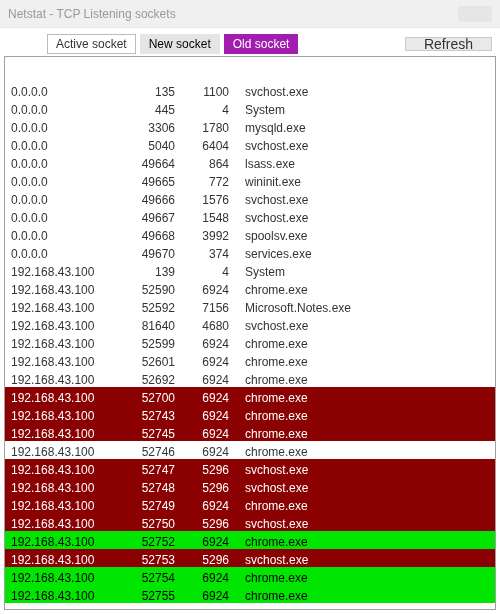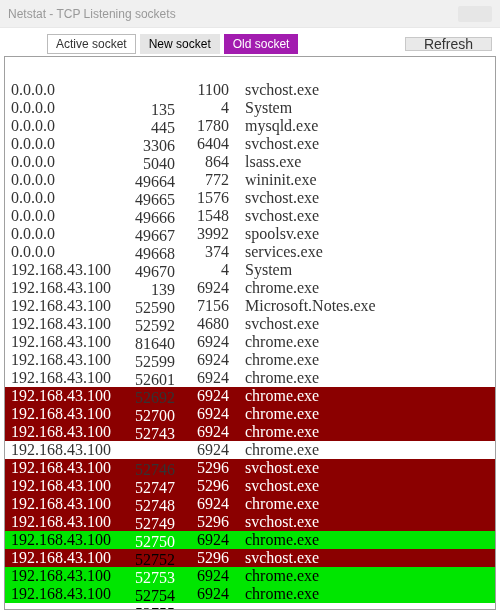--- a/index.html
+++ b/index.html
@@ -96,25 +96,24 @@
   .col-port { width: 58px; text-align: right; margin-top: 20px; }
   .col-pid  { width: 54px; text-align: right; }
   .col-name { flex: 1; text-align: left; padding-left: 10px; }
   .grid-body {
     flex: 1;
     overflow-y: scroll;
     overflow-x: hidden;
   }
   .row {
     display: flex;
-    align-items: flex-start;
+    align-items: flex-end;
     height: 18px;
-    font-size: 16px;
-    color: #333;
-    font-family: Liberation Serif, serif;
+    font-size: 12px;
+    color: #333;
   }
   .row.state-new { background: #00e600; color: #000; }
   .row.state-old { background: #8b0000; color: #fff; }
   
   .grid-body::-webkit-scrollbar { width: 14px; }
   .grid-body::-webkit-scrollbar-track { background: #f0f0f0; }
   .grid-body::-webkit-scrollbar-thumb { background: #c6c6c6; border: 1px solid #b3b3b3; }
 </style>
 </head>
 <body>

